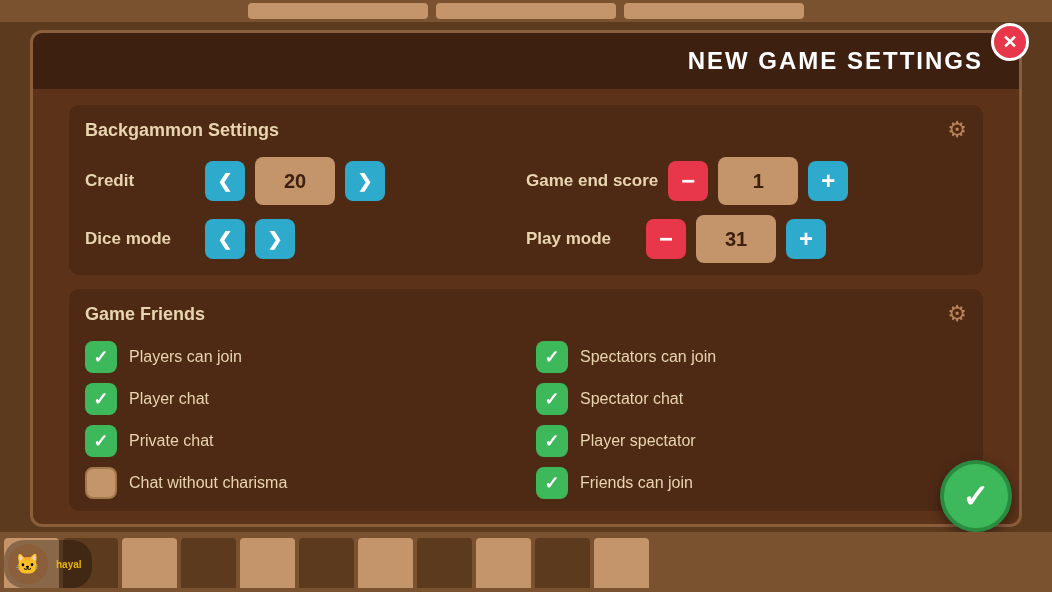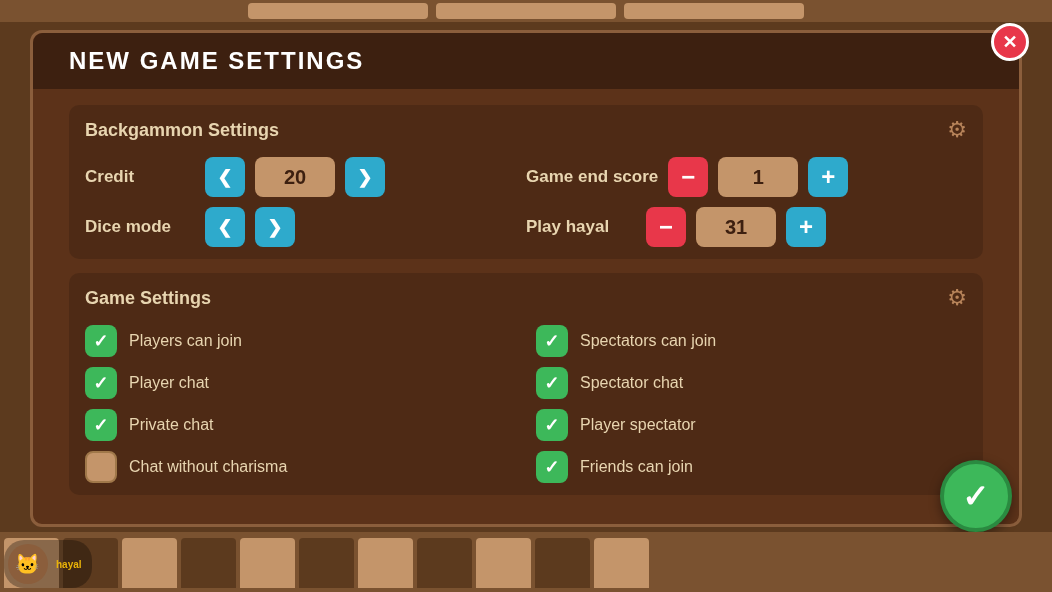--- a/index.html
+++ b/index.html
@@ -61,21 +61,21 @@
       border: 3px solid #8b5e3c;
       display: flex;
       flex-direction: column;
     }
 
     
     .modal-header {
       background: #3d2010;
       border-radius: 10px 10px 0 0;
       padding: 14px 36px;
-      text-align: left;
+      text-align: right;
       position: relative;
     }
     .modal-title {
       color: #fff;
       font-size: 24px;
       font-weight: 900;
       letter-spacing: 2px;
       text-transform: uppercase;
     }
     .close-btn {
@@ -152,21 +152,21 @@
       color: #fff;
       font-size: 18px;
       font-weight: 900;
       cursor: pointer;
       display: flex;
       align-items: center;
       justify-content: center;
     }
     .value-box {
       min-width: 80px;
-      height: 40px;
+      height: 48px;
       background: #c4956a;
       border-radius: 8px;
       display: flex;
       align-items: center;
       justify-content: center;
       color: #3d2010;
       font-size: 20px;
       font-weight: 900;
       padding: 0 10px;
     }
@@ -333,32 +333,32 @@
           </div>
         </div>
 
         <div class="settings-row">
           <div class="setting-item">
             <span class="setting-label">Dice mode</span>
             <button class="arrow-btn">❮</button>
             <button class="arrow-btn">❯</button>
           </div>
           <div class="setting-item">
-            <span class="setting-label">Play hayal</span>
+            <span class="setting-label">Play mode</span>
             <button class="minus-btn">−</button>
             <div class="value-box">31</div>
             <button class="plus-btn">+</button>
           </div>
         </div>
       </div>
     </div>
 
     <div class="section">
       <div class="section-header">
-        <span class="section-title">Game Settings</span>
+        <span class="section-title">Game Friends</span>
         <span class="gear-icon">⚙</span>
       </div>
       <div class="checkbox-grid">
 
         <div class="checkbox-item">
           <div class="checkbox-checked">
             <span class="check-mark">✓</span>
           </div>
           <span class="checkbox-label">Players can join</span>
         </div>

